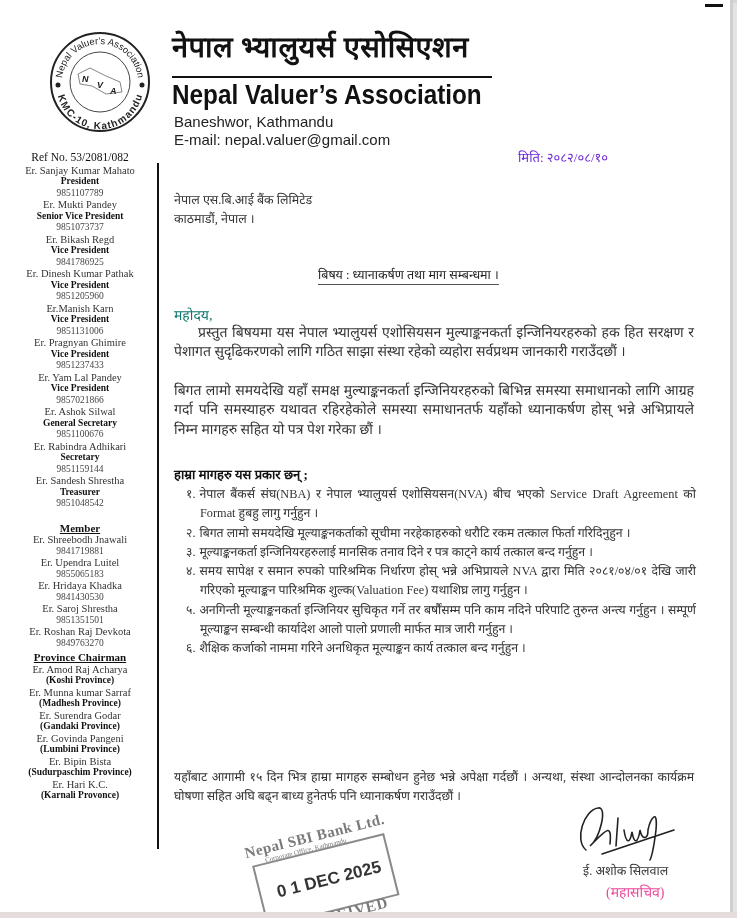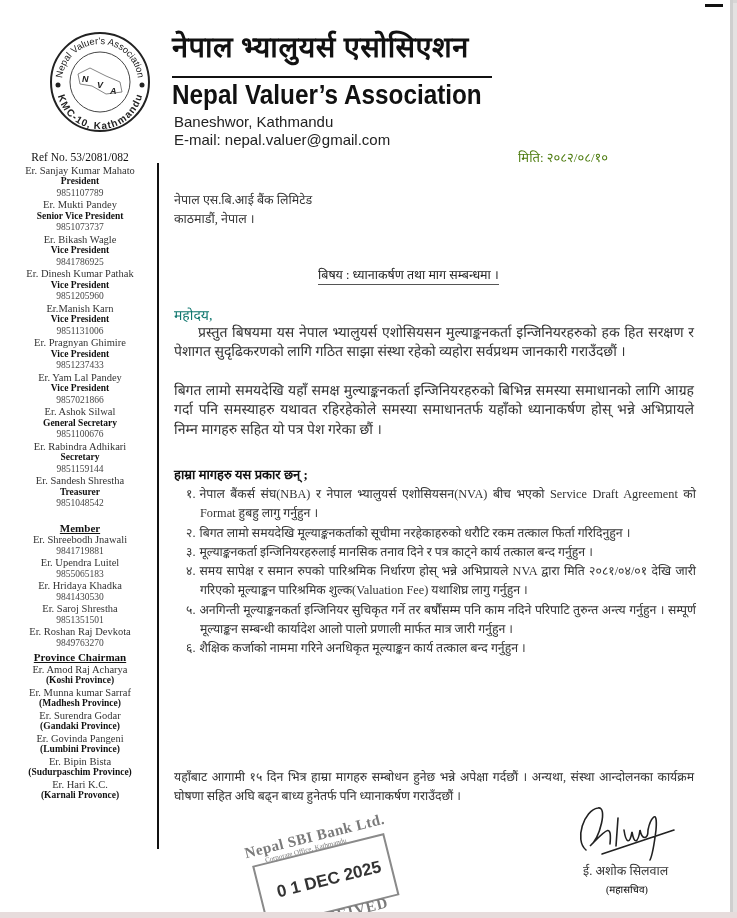--- a/index.html
+++ b/index.html
@@ -50,21 +50,21 @@
   }
   .ref { font-weight: normal; font-size: 11.5px; color: #111; margin-bottom: 1px; }
   .s-name { font-size: 10.5px; }
   .s-role { font-weight: bold; font-size: 9.5px; color: #111; }
   .s-phone { font-size: 9.5px; color: #444; }
   .s-heading { font-weight: bold; text-decoration: underline; font-size: 11px; color: #111; margin-top: 13px; }
   .vline { position: absolute; left: 157px; top: 163px; width: 2px; height: 686px; background: #111; }
 
   
   .np { font-family: Liberation Serif, serif; }
-  .date { position: absolute; left: 518px; top: 148px; font-size: 13px; color: #4d7c0f; }
+  .date { position: absolute; left: 518px; top: 148px; font-size: 13px; color: #6d28d9; }
   .addressee { position: absolute; left: 174px; top: 191px; font-size: 12.5px; line-height: 19px; color: #333; }
   .subject {
     position: absolute; left: 318px; top: 266px; font-size: 12.5px; color: #222;
     border-bottom: 1px solid #555; padding-bottom: 1px;
   }
   .salutation { position: absolute; left: 174px; top: 305px; font-size: 14px; color: #0f766e; }
   .para {
     position: absolute; left: 174px; width: 520px; font-size: 14px; line-height: 19.3px;
     text-align: justify; color: #333;
   }
@@ -85,21 +85,21 @@
     transform: rotate(-14deg); color: #7a7a7a;
     font-family: "Liberation Serif", serif;
   }
   .stamp-box { position: absolute; left: 10px; top: 22px; width: 132px; height: 60px; border: 2px solid #8a8a8a; }
   .stamp-bank { position: absolute; left: 6px; top: 0px; font-size: 15px; font-weight: bold; letter-spacing: 0.5px; }
   .stamp-office { position: absolute; left: 24px; top: 16px; font-size: 7px; }
   .stamp-date { position: absolute; left: 28px; top: 44px; font-size: 17px; font-weight: bold; color: #333; font-family: "Liberation Sans", sans-serif; }
   .stamp-received { position: absolute; left: 46px; top: 82px; font-size: 15px; font-weight: bold; letter-spacing: 1px; }
   .signature { position: absolute; left: 566px; top: 800px; width: 110px; height: 62px; }
   .signer { position: absolute; left: 583px; top: 862px; font-size: 12.5px; color: #333; }
-  .signer-title { position: absolute; left: 606px; top: 882px; font-size: 10px; color: #000000; }
+  .signer-title { position: absolute; left: 606px; top: 882px; font-size: 14px; color: #ec4899; }
 </style>
 </head>
 <body>
 
 <div class="top-edge"></div>
 <div class="page">
   <div class="corner-mark"></div>
 
   <svg class="logo" viewBox="0 0 104 104">
     <defs>
@@ -135,21 +135,21 @@
           <div class="s-name">Er. Sanjay Kumar Mahato</div>
           <div class="s-role">President</div>
           <div class="s-phone">9851107789</div>
         </div>
         <div>
           <div class="s-name">Er. Mukti Pandey</div>
           <div class="s-role">Senior Vice President</div>
           <div class="s-phone">9851073737</div>
         </div>
         <div>
-          <div class="s-name">Er. Bikash Wagle</div>
+          <div class="s-name">Er. Bikash Regd</div>
           <div class="s-role">Vice President</div>
           <div class="s-phone">9841786925</div>
         </div>
         <div>
           <div class="s-name">Er. Dinesh Kumar Pathak</div>
           <div class="s-role">Vice President</div>
           <div class="s-phone">9851205960</div>
         </div>
         <div>
           <div class="s-name">Er.Manish Karn</div>

